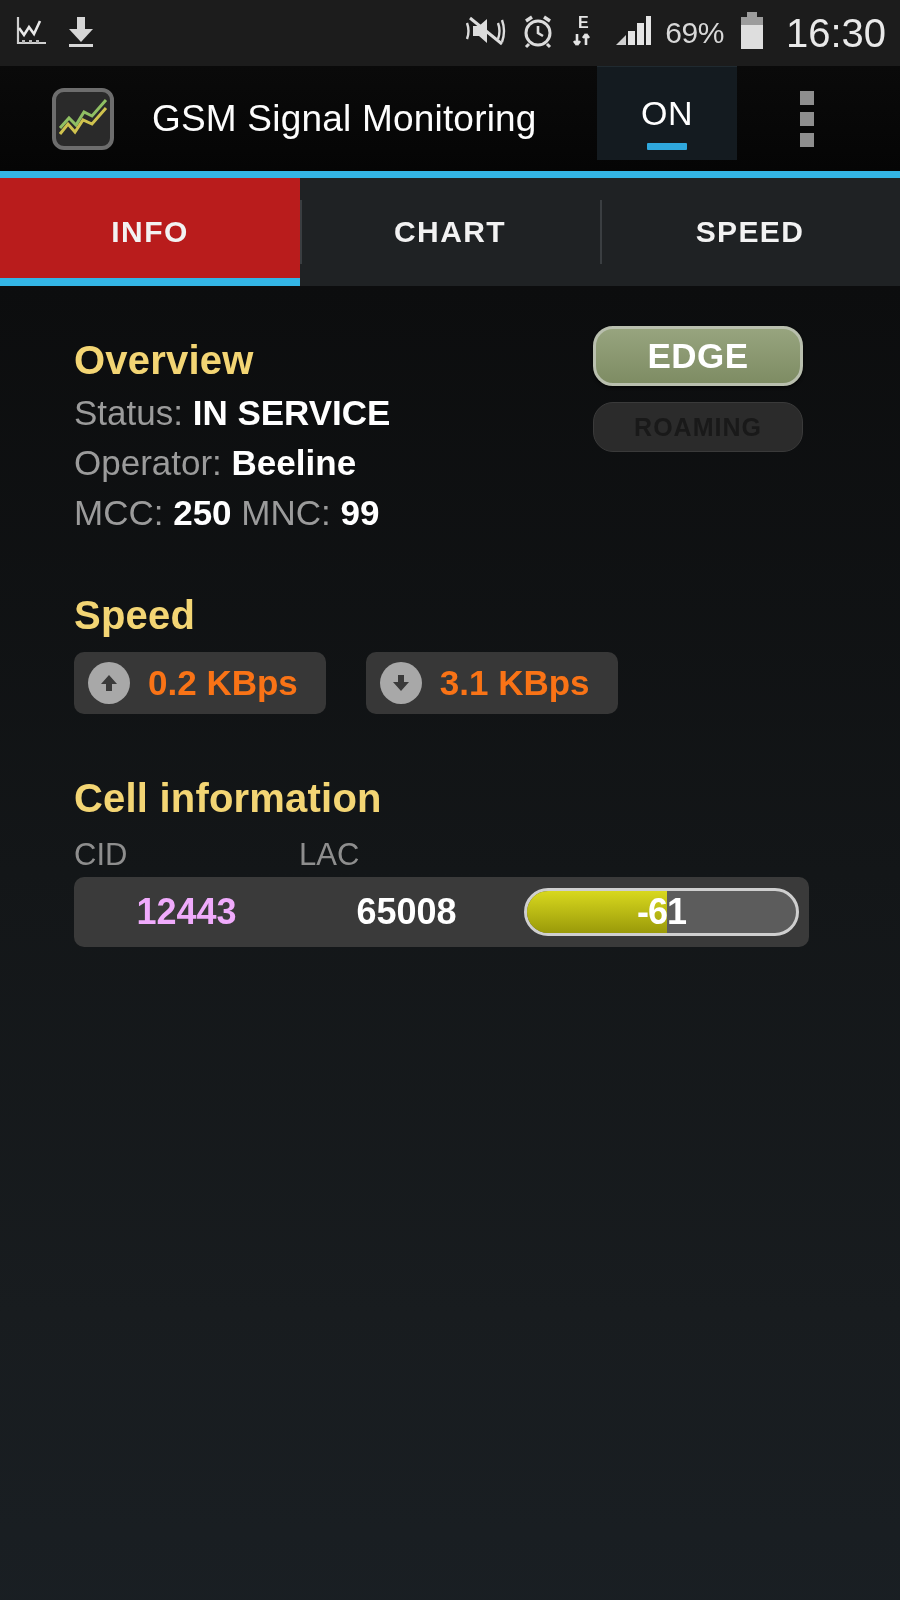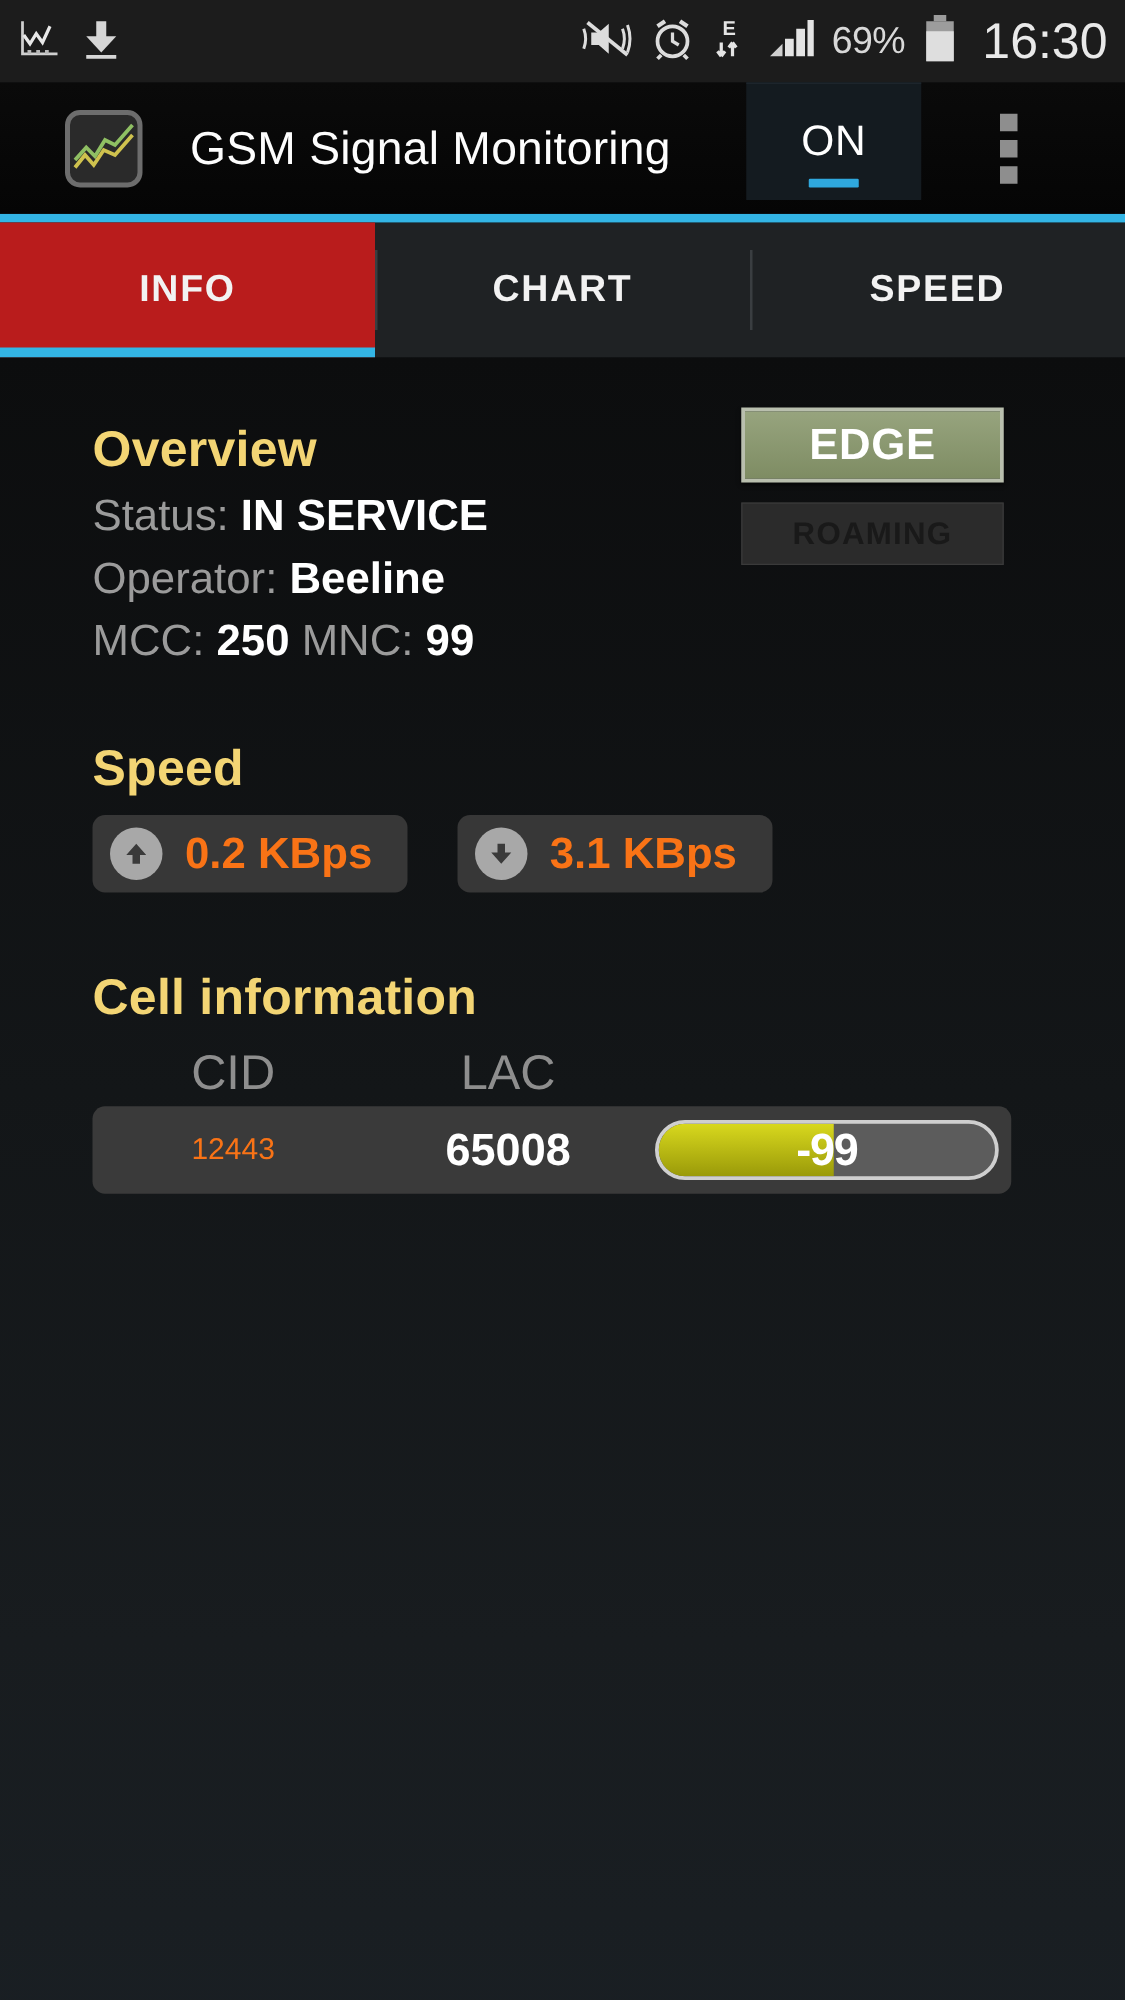--- a/index.html
+++ b/index.html
@@ -90,21 +90,21 @@
     color:#f3d574; font-size:40px; font-weight:bold; letter-spacing:0.2px;
   }
 
   .overview { position:relative; padding-top:52px; }
   .ov-line { font-size:35px; margin-top:10px; color:#9b9b9b; white-space:nowrap; }
   .ov-line b { color:#ffffff; font-weight:bold; }
   .ov-line .lbl { color:#9b9b9b; }
 
   .badges { position:absolute; left:519px; top:40px; width:210px; }
   .badge {
-    height:60px; border-radius:0; display:flex; align-items:center;
+    height:60px; border-radius:20px; display:flex; align-items:center;
     justify-content:center; font-size:35px; letter-spacing:0.5px;
   }
   .badge.edge {
     background:linear-gradient(180deg,#97a47e,#7e8c63);
     border:3px solid #b9bfae; color:#ffffff; font-weight:bold;
     box-shadow:0 2px 3px rgba(0,0,0,0.6);
   }
   .badge.roaming {
     margin-top:16px; height:50px; background:#2b2b2b;
     border:1px solid #3a3a3a; color:#191919; font-size:25px;
@@ -119,32 +119,32 @@
   }
   .chip .circ {
     width:42px; height:42px; border-radius:50%; background:#a8a8a8;
     display:flex; align-items:center; justify-content:center; margin-right:18px;
   }
   .chip .val { color:#f97316; font-size:35px; font-weight:bold; white-space:nowrap; }
 
   .cell-wrap { margin-top:62px; }
   .cell-head { display:flex; margin-top:16px; width:735px; }
   .cell-head span {
-    color:#8e8e8e; font-size:39px; text-align:center;
+    color:#8e8e8e; font-size:31px; text-align:left;
   }
   .col-cid { width:225px; }
   .col-lac { width:215px; }
   .col-rssi { width:295px; }
   .cell-row {
     width:735px; height:70px; margin-top:4px;
     background:#3a3a3a; border-radius:10px;
     display:flex; align-items:center;
   }
   .cell-row .cid {
-    width:225px; text-align:center; color:#f97316; font-size:24px; font-weight:normal;
+    width:225px; text-align:center; color:#f0abfc; font-size:36px; font-weight:bold;
   }
   .cell-row .lac {
     width:215px; text-align:center; color:#ffffff; font-size:36px; font-weight:bold;
   }
   .rssi-cell { width:295px; display:flex; justify-content:center; }
   .rssi-bar {
     position:relative; width:275px; height:48px; border-radius:24px;
     background:#5c5c5c; border:3px solid #cfcfcf; overflow:hidden;
   }
   .rssi-fill {
@@ -312,20 +312,20 @@
       <div class="cell-head">
         <span class="col-cid">CID</span>
         <span class="col-lac">LAC</span>
       </div>
       <div class="cell-row">
         <span class="cid">12443</span>
         <span class="lac">65008</span>
         <span class="rssi-cell">
           <span class="rssi-bar">
             <span class="rssi-fill" style="width: 52%;"></span>
-            <span class="rssi-txt">-99</span>
+            <span class="rssi-txt">-61</span>
           </span>
         </span>
       </div>
     </div>
 
   </div>
 </div>
 
 </body></html>

